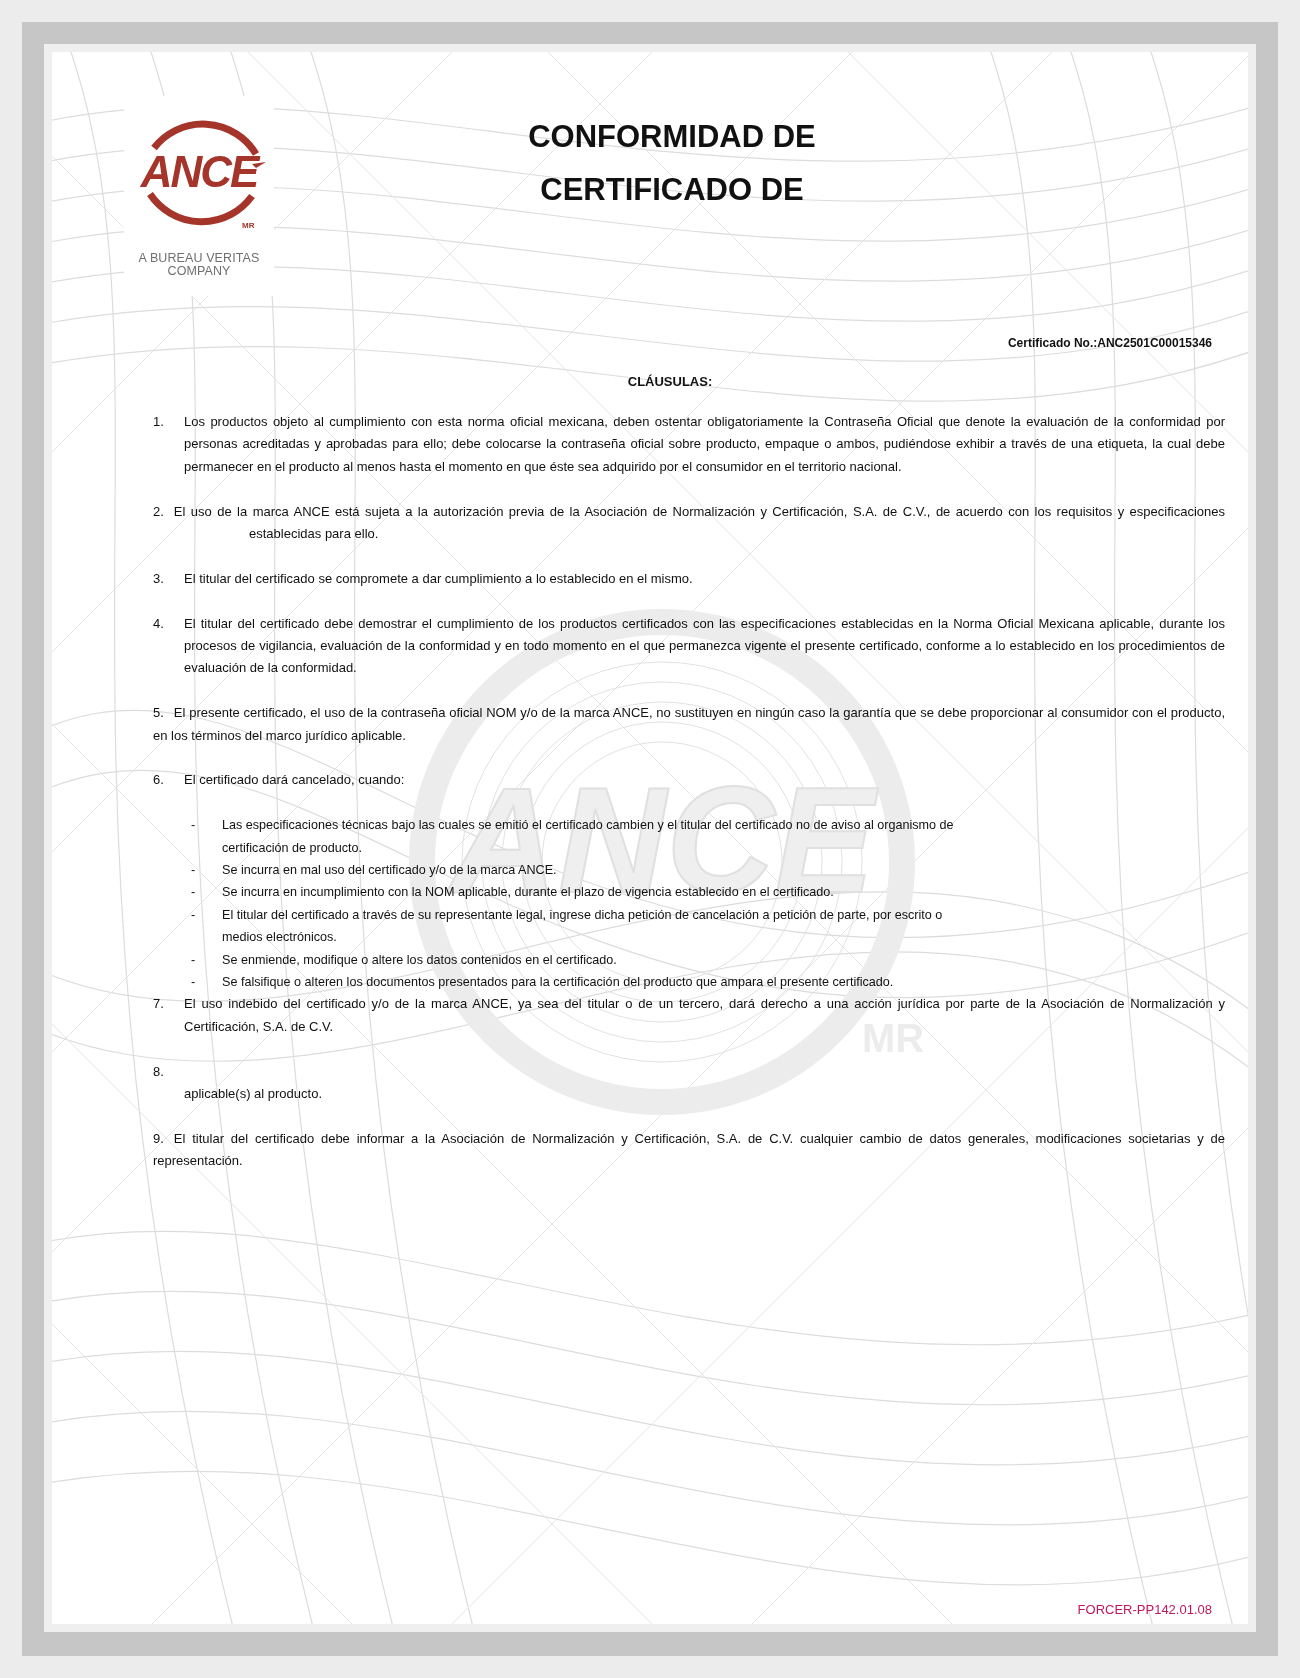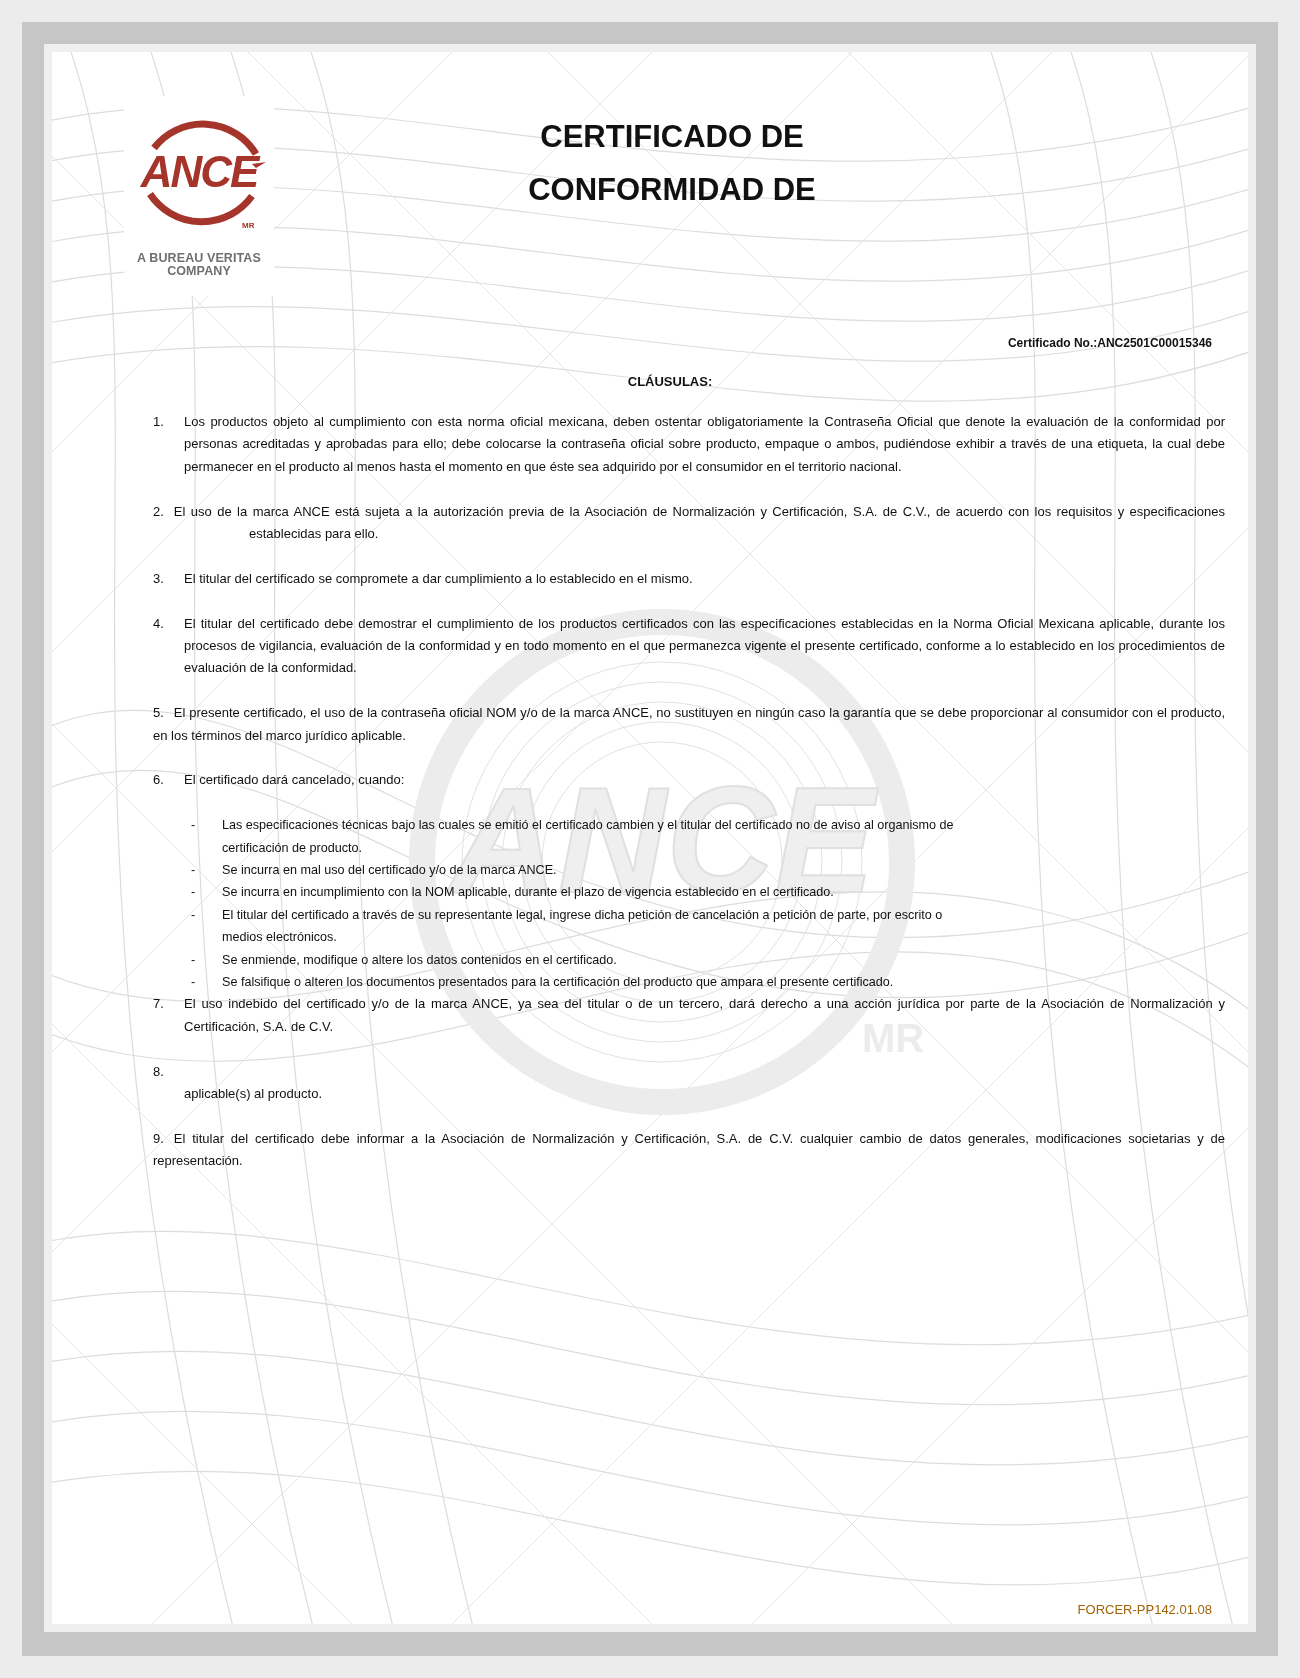--- a/index.html
+++ b/index.html
@@ -7,39 +7,39 @@
          font-family:"Liberation Sans", sans-serif; color:#111; }
   .frame-outer { position:absolute; left:22px; top:22px; width:1256px; height:1634px; background:#c6c6c6; }
   .frame-inner { position:absolute; left:44px; top:44px; width:1212px; height:1588px; background:#efefef; }
   .page { position:absolute; left:52px; top:52px; width:1196px; height:1572px; background:#fff; overflow:hidden; }
   .guilloche { position:absolute; left:0; top:0; width:100%; height:100%; }
   .watermark { position:absolute; left:330px; top:530px; width:560px; height:560px; }
   .content { position:absolute; left:0; top:0; width:100%; height:100%; }
 
   .logo { position:absolute; left:72px; top:44px; width:150px; height:200px; background:#fff; }
   .logo svg { display:block; }
-  .logo-sub { position:absolute; left:0; width:150px; text-align:center; font-weight:bold; font-size:12.5px;
+  .logo-sub { position:absolute; left:0; width:150px; text-align:center; font-weight:normal; font-size:12.5px;
               color:#6f6f6f; line-height:13px; top:156px; letter-spacing:0.1px; }
 
   .title { position:absolute; left:370px; top:58px; width:500px; text-align:center; font-weight:bold;
            font-size:31px; line-height:53px; color:#111; }
   .cert-no { position:absolute; right:36px; top:284px; font-weight:bold; font-size:12px; color:#111; }
   .clausulas { position:absolute; left:0; width:100%; top:322px; text-align:center; font-weight:bold; font-size:13px;
                padding-left:40px; box-sizing:border-box; }
 
   .clauses { position:absolute; left:101px; top:359px; width:1072px; font-size:13px; line-height:22.4px; }
   .clause { position:relative; margin-bottom:22.4px; text-align:justify; }
   .clause.hang { padding-left:31px; }
   .clause.hang .num { position:absolute; left:0; top:0; }
   .clause.flow .num { margin-right:10px; }
   .gap { display:inline-block; width:96px; }
   .sublist { list-style:none; margin:0 0 0 0; padding:0; font-size:12.6px; }
   .sublist li { position:relative; padding-left:69px; width:740px; }
   .sublist li .dash { position:absolute; left:38px; top:0; }
-  .footer-code { position:absolute; right:36px; top:1550px; font-size:13px; color:#a16207; }
+  .footer-code { position:absolute; right:36px; top:1550px; font-size:13px; color:#be185d; }
 </style>
 </head>
 <body>
 
 <div class="frame-outer"></div>
 <div class="frame-inner"></div>
 
 <div class="page">
 
   <svg class="guilloche" viewBox="0 0 1196 1572" preserveAspectRatio="none">
@@ -110,22 +110,22 @@
         <path d="M128 68 L 142 66 L 132 72 Z" fill="#a5352b"></path>
         <text x="118" y="132" font-family="Liberation Sans, sans-serif" font-weight="bold" font-size="8" fill="#a5352b">MR</text>
       </svg>
       <div class="logo-sub">
         <div>A BUREAU VERITAS</div>
         <div>COMPANY</div>
       </div>
     </div>
 
     <div class="title">
+      <div>CONFORMIDAD DE</div>
       <div>CERTIFICADO DE</div>
-      <div>CONFORMIDAD DE</div>
     </div>
 
     <div class="cert-no"><span>Certificado No.:</span><span>ANC2501C00015346</span></div>
 
     <div class="clausulas">CLÁUSULAS:</div>
 
     <div class="clauses">
 
       <div class="clause hang">
         <span class="num">1.</span>

